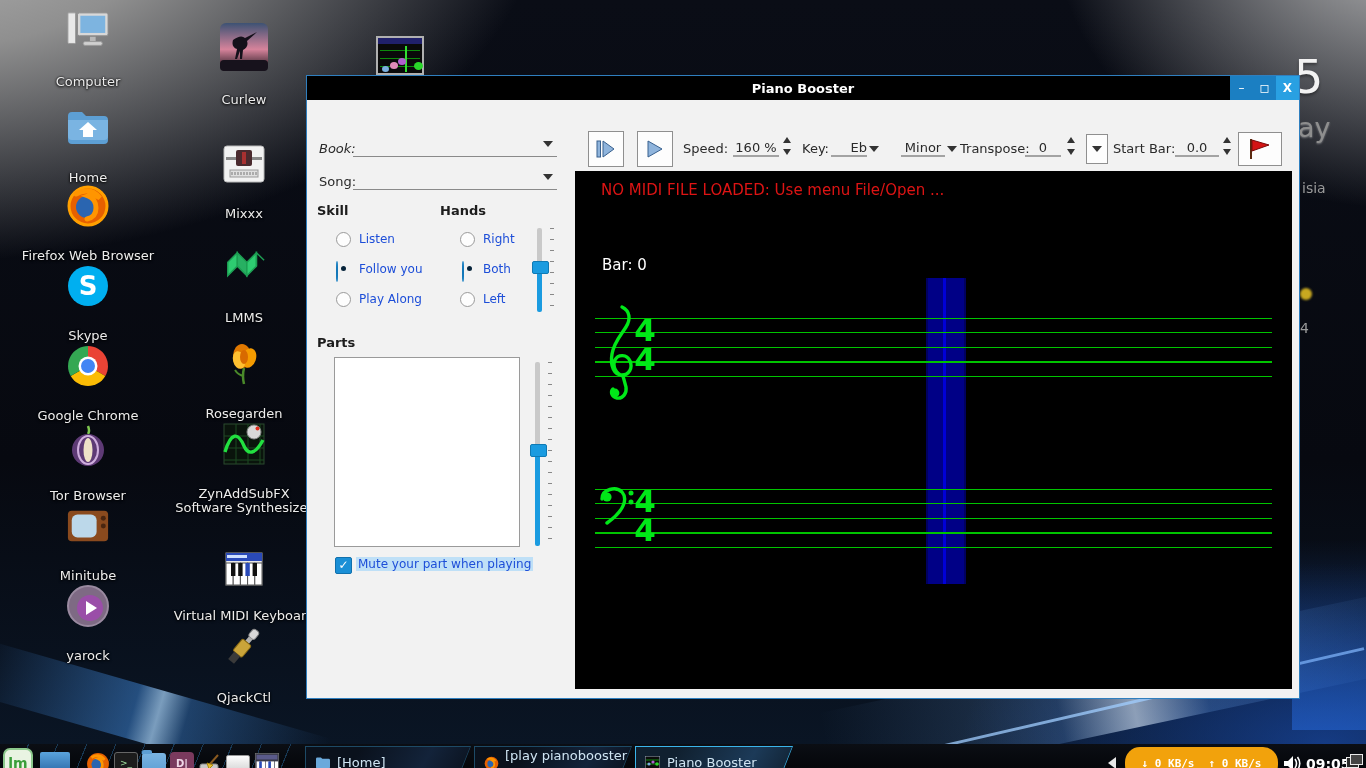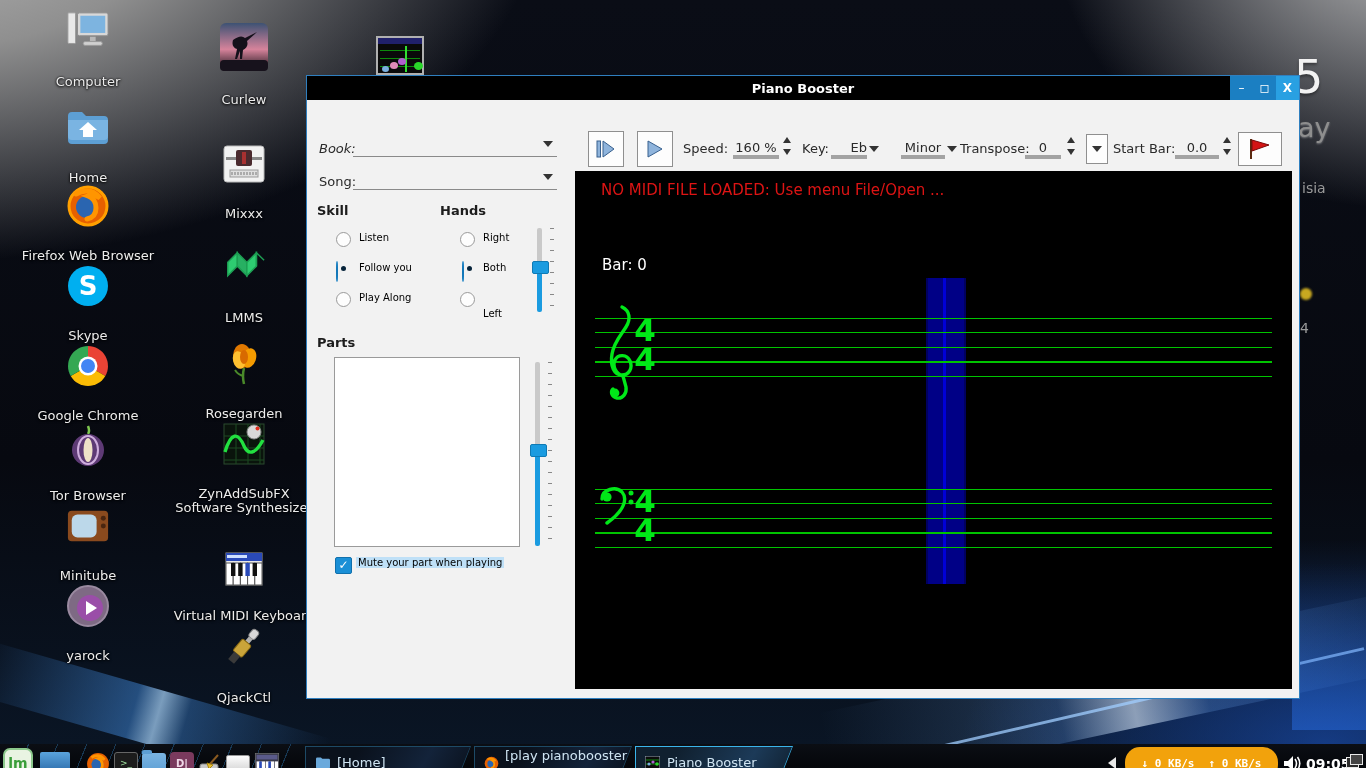--- a/index.html
+++ b/index.html
@@ -24,28 +24,28 @@
   .wbtn{position:absolute;top:0;width:23px;height:24px;color:#fff;font-size:12px;display:flex;align-items:center;justify-content:center;cursor:pointer;}
   #menubar{left:0;top:24px;width:100%;height:24px;background:#f7f7f7;display:flex;align-items:center;gap:22px;padding-left:14px;box-sizing:border-box;border-bottom:1px solid #e3e3e3;}
   .mitem{font-size:13px;color:#1d1d1d;cursor:pointer;}
   .plabel{font-size:13px;color:#2a2a2a;}
   .pbold{font-size:13px;font-weight:bold;color:#1d1d1d;}
   .combo{border-bottom:1px solid #8a8a8a;height:20px;}
   .combo .arr{position:absolute;right:4px;top:5px;width:0;height:0;border-left:5px solid transparent;border-right:5px solid transparent;border-top:6px solid #333;}
   .radio{width:15px;height:15px;border-radius:50%;background:#fdfdfd;border:1px solid #9a9a9a;box-sizing:border-box;}
   .radio.sel{background:#1a8fd6;border:1px solid #1477b8;position:relative;}
   .radio.sel:after{content:"";position:absolute;left:4px;top:4px;width:5px;height:5px;border-radius:50%;background:#06233a;}
-  .rtext{font-size:10px;color:#000000;}
+  .rtext{font-size:12px;color:#1d4ed8;}
   .slider-track{position:absolute;width:5px;border-radius:2px;}
   .slider-handle{position:absolute;width:15px;height:11px;background:#1a9be0;border:1px solid #0f7ab4;border-radius:2px;}
   .ticks{position:absolute;width:4px;background:repeating-linear-gradient(to bottom,#888 0 1px,transparent 1px 11px);}
   .spin{position:absolute;width:13px;height:22px;}
   .spin:before{content:"";position:absolute;left:2px;top:2px;border-left:4px solid transparent;border-right:4px solid transparent;border-bottom:6px solid #333;}
   .spin:after{content:"";position:absolute;left:2px;bottom:2px;border-left:4px solid transparent;border-right:4px solid transparent;border-top:6px solid #333;}
-  .uline{border-bottom:4px solid #a3a3a3;}
+  .uline{border-bottom:2px solid #a3a3a3;}
   .tbtn{position:absolute;background:#fdfdfd;border:1px solid #8f8f8f;box-sizing:border-box;display:flex;align-items:center;justify-content:center;cursor:pointer;}
   
   #score{left:268px;top:95px;width:717px;height:518px;background:#000;overflow:hidden;}
   .staff{position:absolute;left:20px;width:677px;height:59px;background:repeating-linear-gradient(to bottom,#00c400 0 1px,transparent 1px 14.5px);}
   .ts{position:absolute;color:#00e818;font-size:31px;font-weight:bold;line-height:30px;width:26px;text-align:center;}
   
   #taskbar{left:0;top:728px;width:1366px;height:40px;background:linear-gradient(180deg,#0b0e14,#05070b 55%,#0a0f18);z-index:20;border-top:1px solid #0d3document14;margin-top:16px;}
   .tkbtn{position:absolute;top:2px;height:33px;display:flex;align-items:center;gap:6px;padding-left:10px;box-sizing:border-box;color:#cfe4f2;font-size:13px;cursor:pointer;}
   .tkbg{position:absolute;inset:0;clip-path:polygon(0 0,100% 0,calc(100% - 13px) 100%,0 100%);}
   .tkin{position:absolute;inset:1px;clip-path:polygon(0 0,100% 0,calc(100% - 12.4px) 100%,0 100%);background:linear-gradient(120deg,#0a111c 30%,#13233a 70%,#0a111c);}
@@ -301,21 +301,21 @@
   <span class="abs radio sel" style="left:29px;top:186px;"></span>
   <span class="abs rtext" style="left:52px;top:186px;">Follow you</span>
   <span class="abs radio" style="left:29px;top:216px;"></span>
   <span class="abs rtext" style="left:52px;top:216px;">Play Along</span>
 
   <span class="abs radio" style="left:153px;top:156px;"></span>
   <span class="abs rtext" style="left:176px;top:156px;">Right</span>
   <span class="abs radio sel" style="left:153px;top:186px;"></span>
   <span class="abs rtext" style="left:176px;top:186px;">Both</span>
   <span class="abs radio" style="left:153px;top:216px;"></span>
-  <span class="abs rtext" style="left:176px;top:216px;margin-top:16px;">Left</span>
+  <span class="abs rtext" style="left:176px;top:216px;">Left</span>
 
   
   <div class="slider-track" style="left:230px;top:152px;height:36px;background:#c9c9c9;"></div>
   <div class="slider-track" style="left:230px;top:188px;height:48px;background:#1a9be0;"></div>
   <div class="slider-handle" style="left:225px;top:185px;"></div>
   <div class="ticks" style="left:243px;top:152px;height:86px;"></div>
 
   <span class="abs pbold" style="left:10px;top:259px;">Parts</span>
   <div class="abs" style="left:27px;top:281px;width:186px;height:190px;background:#fff;border:1px solid #9a9a9a;box-sizing:border-box;"></div>
 

